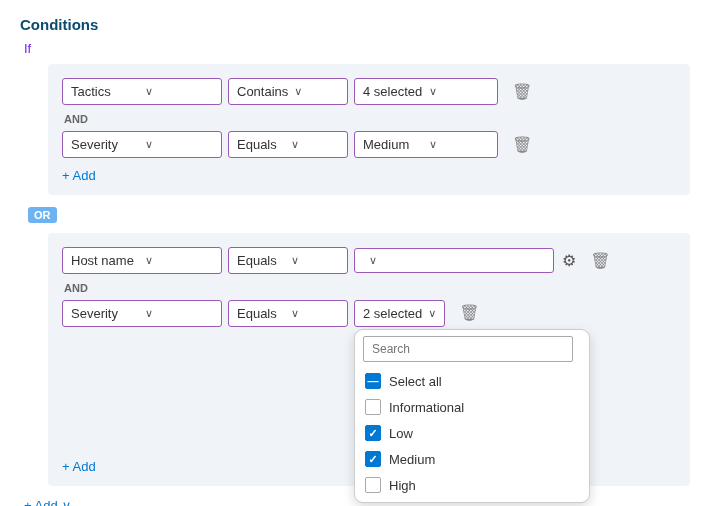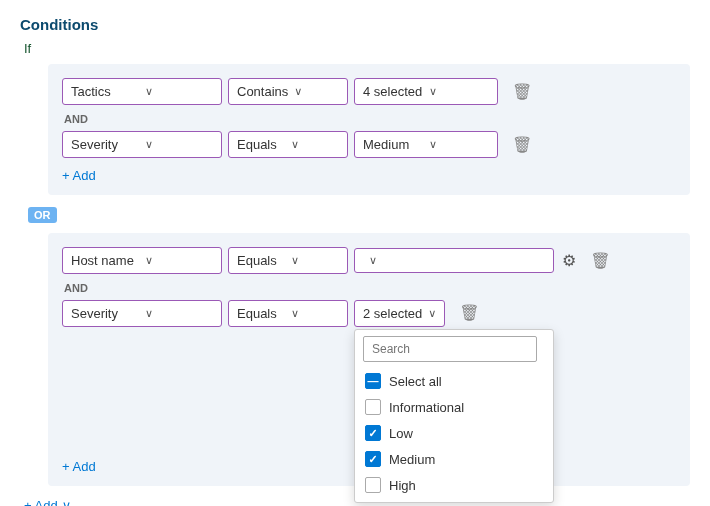--- a/index.html
+++ b/index.html
@@ -16,21 +16,21 @@
       padding: 16px 20px;
     }
     .section-title {
       font-size: 15px;
       font-weight: 600;
       color: #0c4a6e;
       margin-bottom: 8px;
     }
     .if-label {
       font-size: 13px;
-      color: #14532d;
+      color: #6d28d9;
       margin-bottom: 8px;
       margin-left: 4px;
     }
     .condition-block {
       background: #f0f4f9;
       border-radius: 4px;
       padding: 14px 14px 10px 14px;
       margin-left: 28px;
       margin-bottom: 4px;
       position: relative;
@@ -133,24 +133,24 @@
       color: #555;
       cursor: pointer;
       margin-left: 2px;
     }
 
     
     .dropdown-overlay {
       position: absolute;
       top: calc(100% + 2px);
       left: 0;
-      width: 200px;
+      width: 236px;
       background: #fff;
       border: 1px solid #ccc;
-      border-radius: 3px;
+      border-radius: 9px;
       box-shadow: 0 4px 12px rgba(0,0,0,0.15);
       z-index: 100;
       padding: 6px 8px 4px 0;
     }
     .dropdown-search {
       width: calc(100% - 16px);
       margin: 0 8px 6px 8px;
       padding: 5px 8px;
       border: 1px solid #aaa;
       border-radius: 2px;

